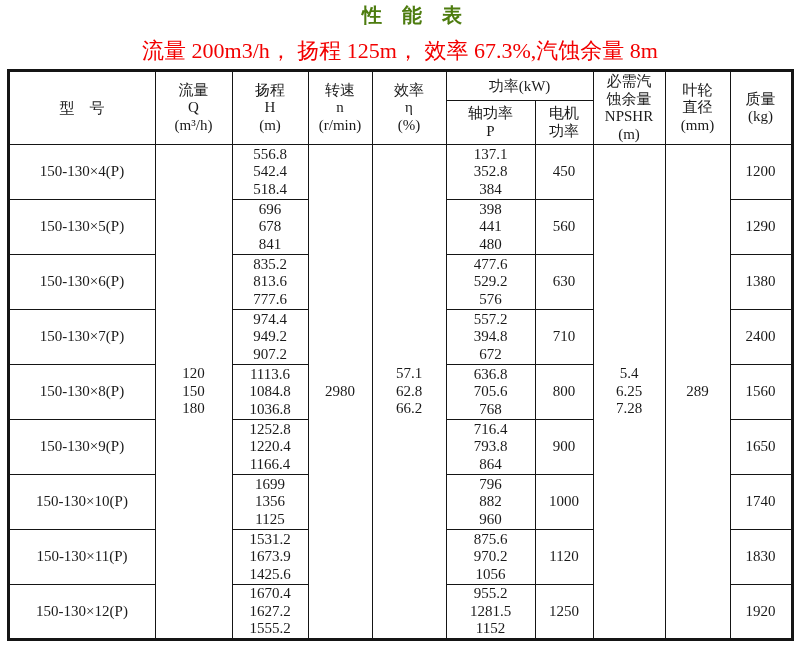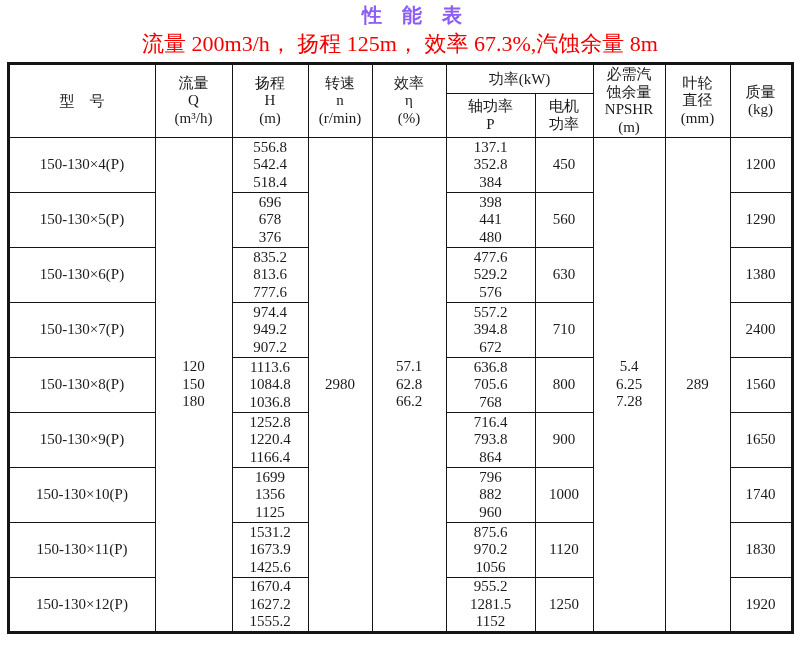--- a/index.html
+++ b/index.html
@@ -11,29 +11,29 @@
     overflow: hidden;
   }
   .page { width: 800px; height: 645px; position: relative; }
   .title {
     margin: 0; padding-top: 3px;
     text-align: center;
     font-family: "DejaVu Sans", "Liberation Sans", sans-serif;
     font-weight: bold;
     font-size: 20px;
     line-height: 24px;
-    color: #8b5cf6;
+    color: #4d7c0f;
     padding-left: 24px;
   }
   .subtitle {
     text-align: center;
     color: var(--subtitle_red, #f20000);
     font-size: 22px;
     line-height: 27px;
-    margin-top: 3px;
+    margin-top: 10px;
     font-family: "Liberation Serif", "DejaVu Serif", serif;
   }
   table.perf {
     border-collapse: collapse;
     table-layout: fixed;
     width: 784px;
     margin: 5px auto 0 auto;
     border: 3px solid #151515;
   }
   table.perf th, table.perf td {
@@ -159,21 +159,21 @@
         </td>
         <td rowspan="9">289</td>
         <td>1200</td>
       </tr>
 
       <tr>
         <td class="red">150-130×5(P)</td>
         <td class="red vlines">
           <div>696</div>
           <div>678</div>
-          <div>376</div>
+          <div>841</div>
         </td>
         <td class="red vlines">
           <div>398</div>
           <div>441</div>
           <div>480</div>
         </td>
         <td class="red">560</td>
         <td>1290</td>
       </tr>
 

